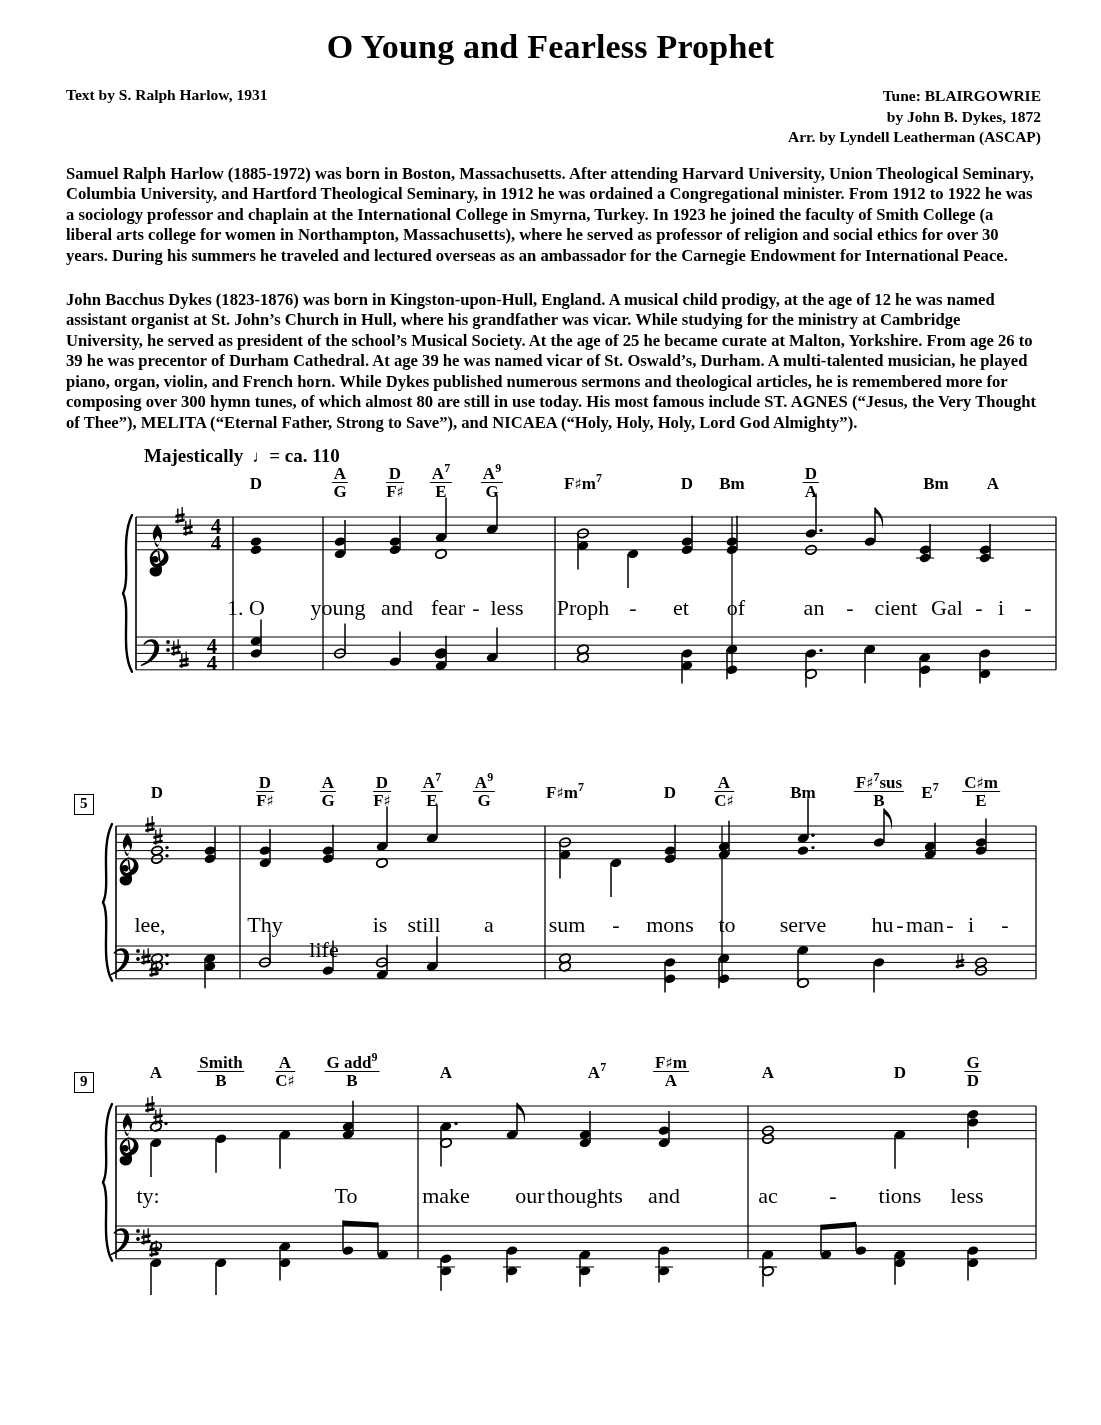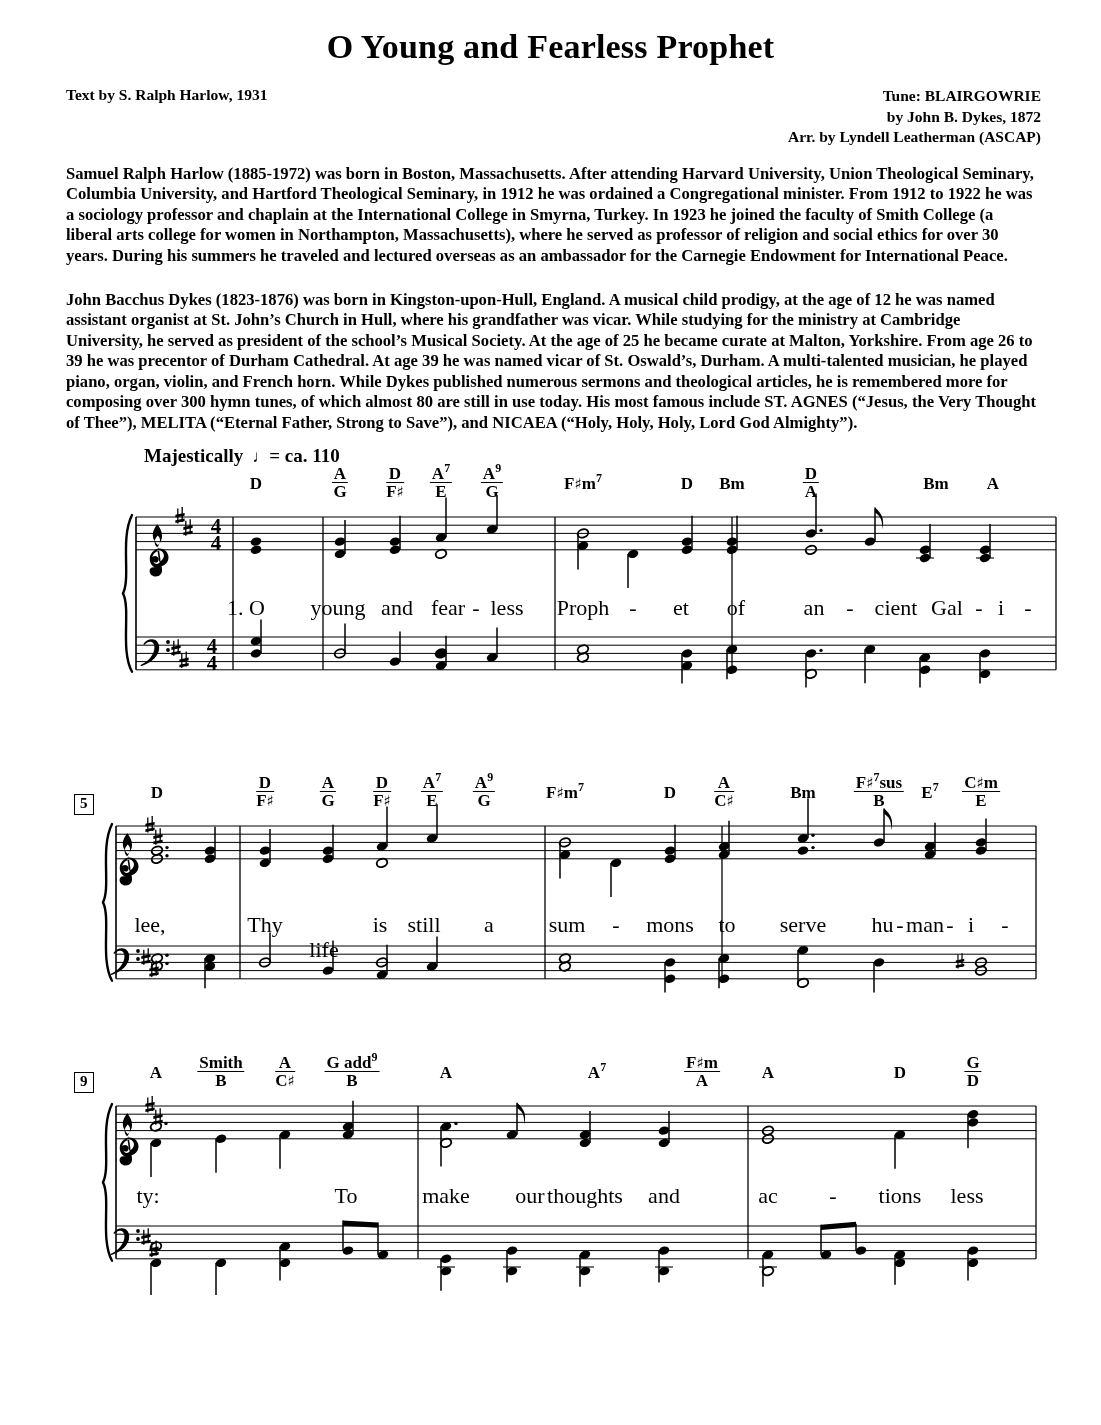--- a/index.html
+++ b/index.html
@@ -522,21 +522,21 @@
           <ellipse cx="973" cy="212.9" rx="5.4" ry="4" transform="rotate(-20 973 212.9)" fill="#000"></ellipse>
           <line x1="968" y1="200.6" x2="968" y2="230.6" stroke="#000" stroke-width="1.5"></line>
         </g>
     </svg>
   <div class="chord" style="left: 156px; top: 14px;">A</div>
       <div class="chord" style="left: 221px; top: 4px;"><span class="stack"><span class="top">Smith</span><span class="bot">B</span></span></div>
       <div class="chord" style="left: 285px; top: 4px;"><span class="stack"><span class="top">A</span><span class="bot">C<span class="acc">♯</span></span></span></div>
       <div class="chord" style="left: 352px; top: 4px;"><span class="stack"><span class="top">G add<span class="num">9</span></span><span class="bot">B</span></span></div>
       <div class="chord" style="left: 446px; top: 14px;">A</div>
       <div class="chord" style="left: 597px; top: 14px;">A<span class="num">7</span></div>
-      <div class="chord" style="left: 702px; top: 4px;"><span class="stack"><span class="top">F<span class="acc">♯</span>m</span><span class="bot">A</span></span></div>
+      <div class="chord" style="left: 671px; top: 4px;"><span class="stack"><span class="top">F<span class="acc">♯</span>m</span><span class="bot">A</span></span></div>
       <div class="chord" style="left: 768px; top: 14px;">A</div>
       <div class="chord" style="left: 900px; top: 14px;">D</div>
       <div class="chord" style="left: 973px; top: 4px;"><span class="stack"><span class="top">G</span><span class="bot">D</span></span></div>
       <div class="lyric" style="left: 148px; top: 133px;">ty:</div>
       <div class="lyric" style="left: 346px; top: 133px;">To</div>
       <div class="lyric" style="left: 446px; top: 133px;">make</div>
       <div class="lyric" style="left: 530px; top: 133px;">our</div>
       <div class="lyric" style="left: 585px; top: 133px;">thoughts</div>
       <div class="lyric" style="left: 664px; top: 133px;">and</div>
       <div class="lyric" style="left: 768px; top: 133px;">ac</div>

